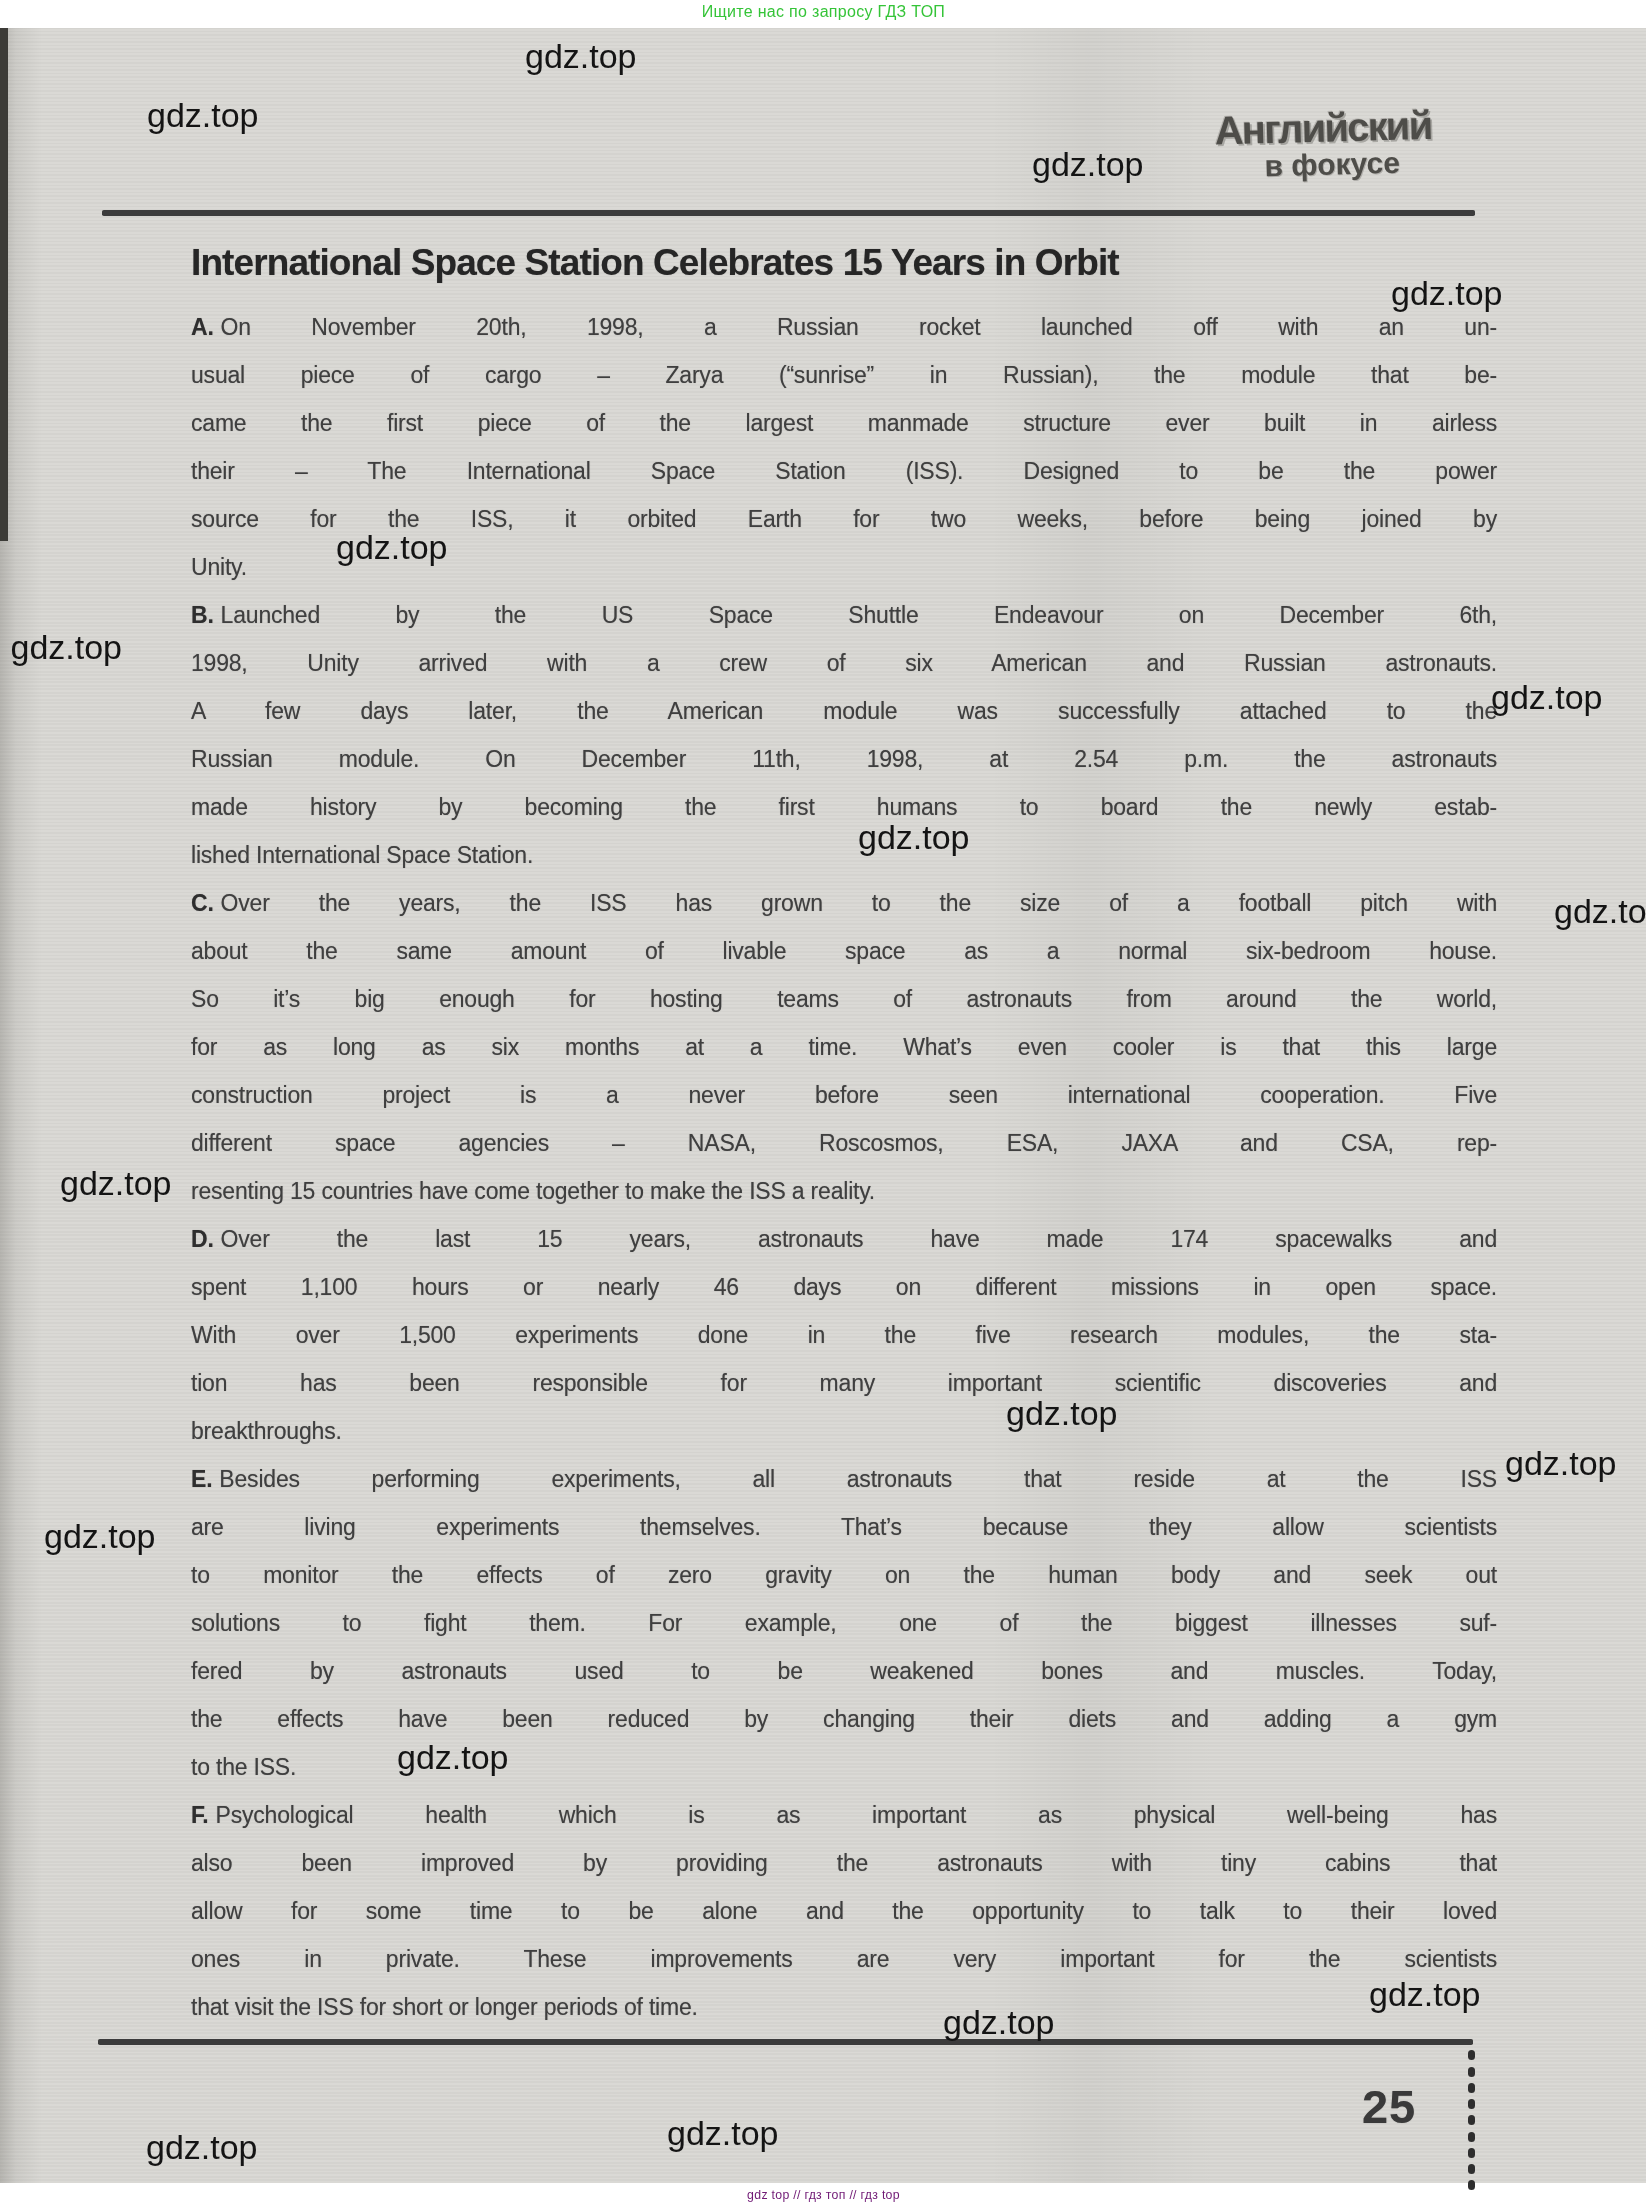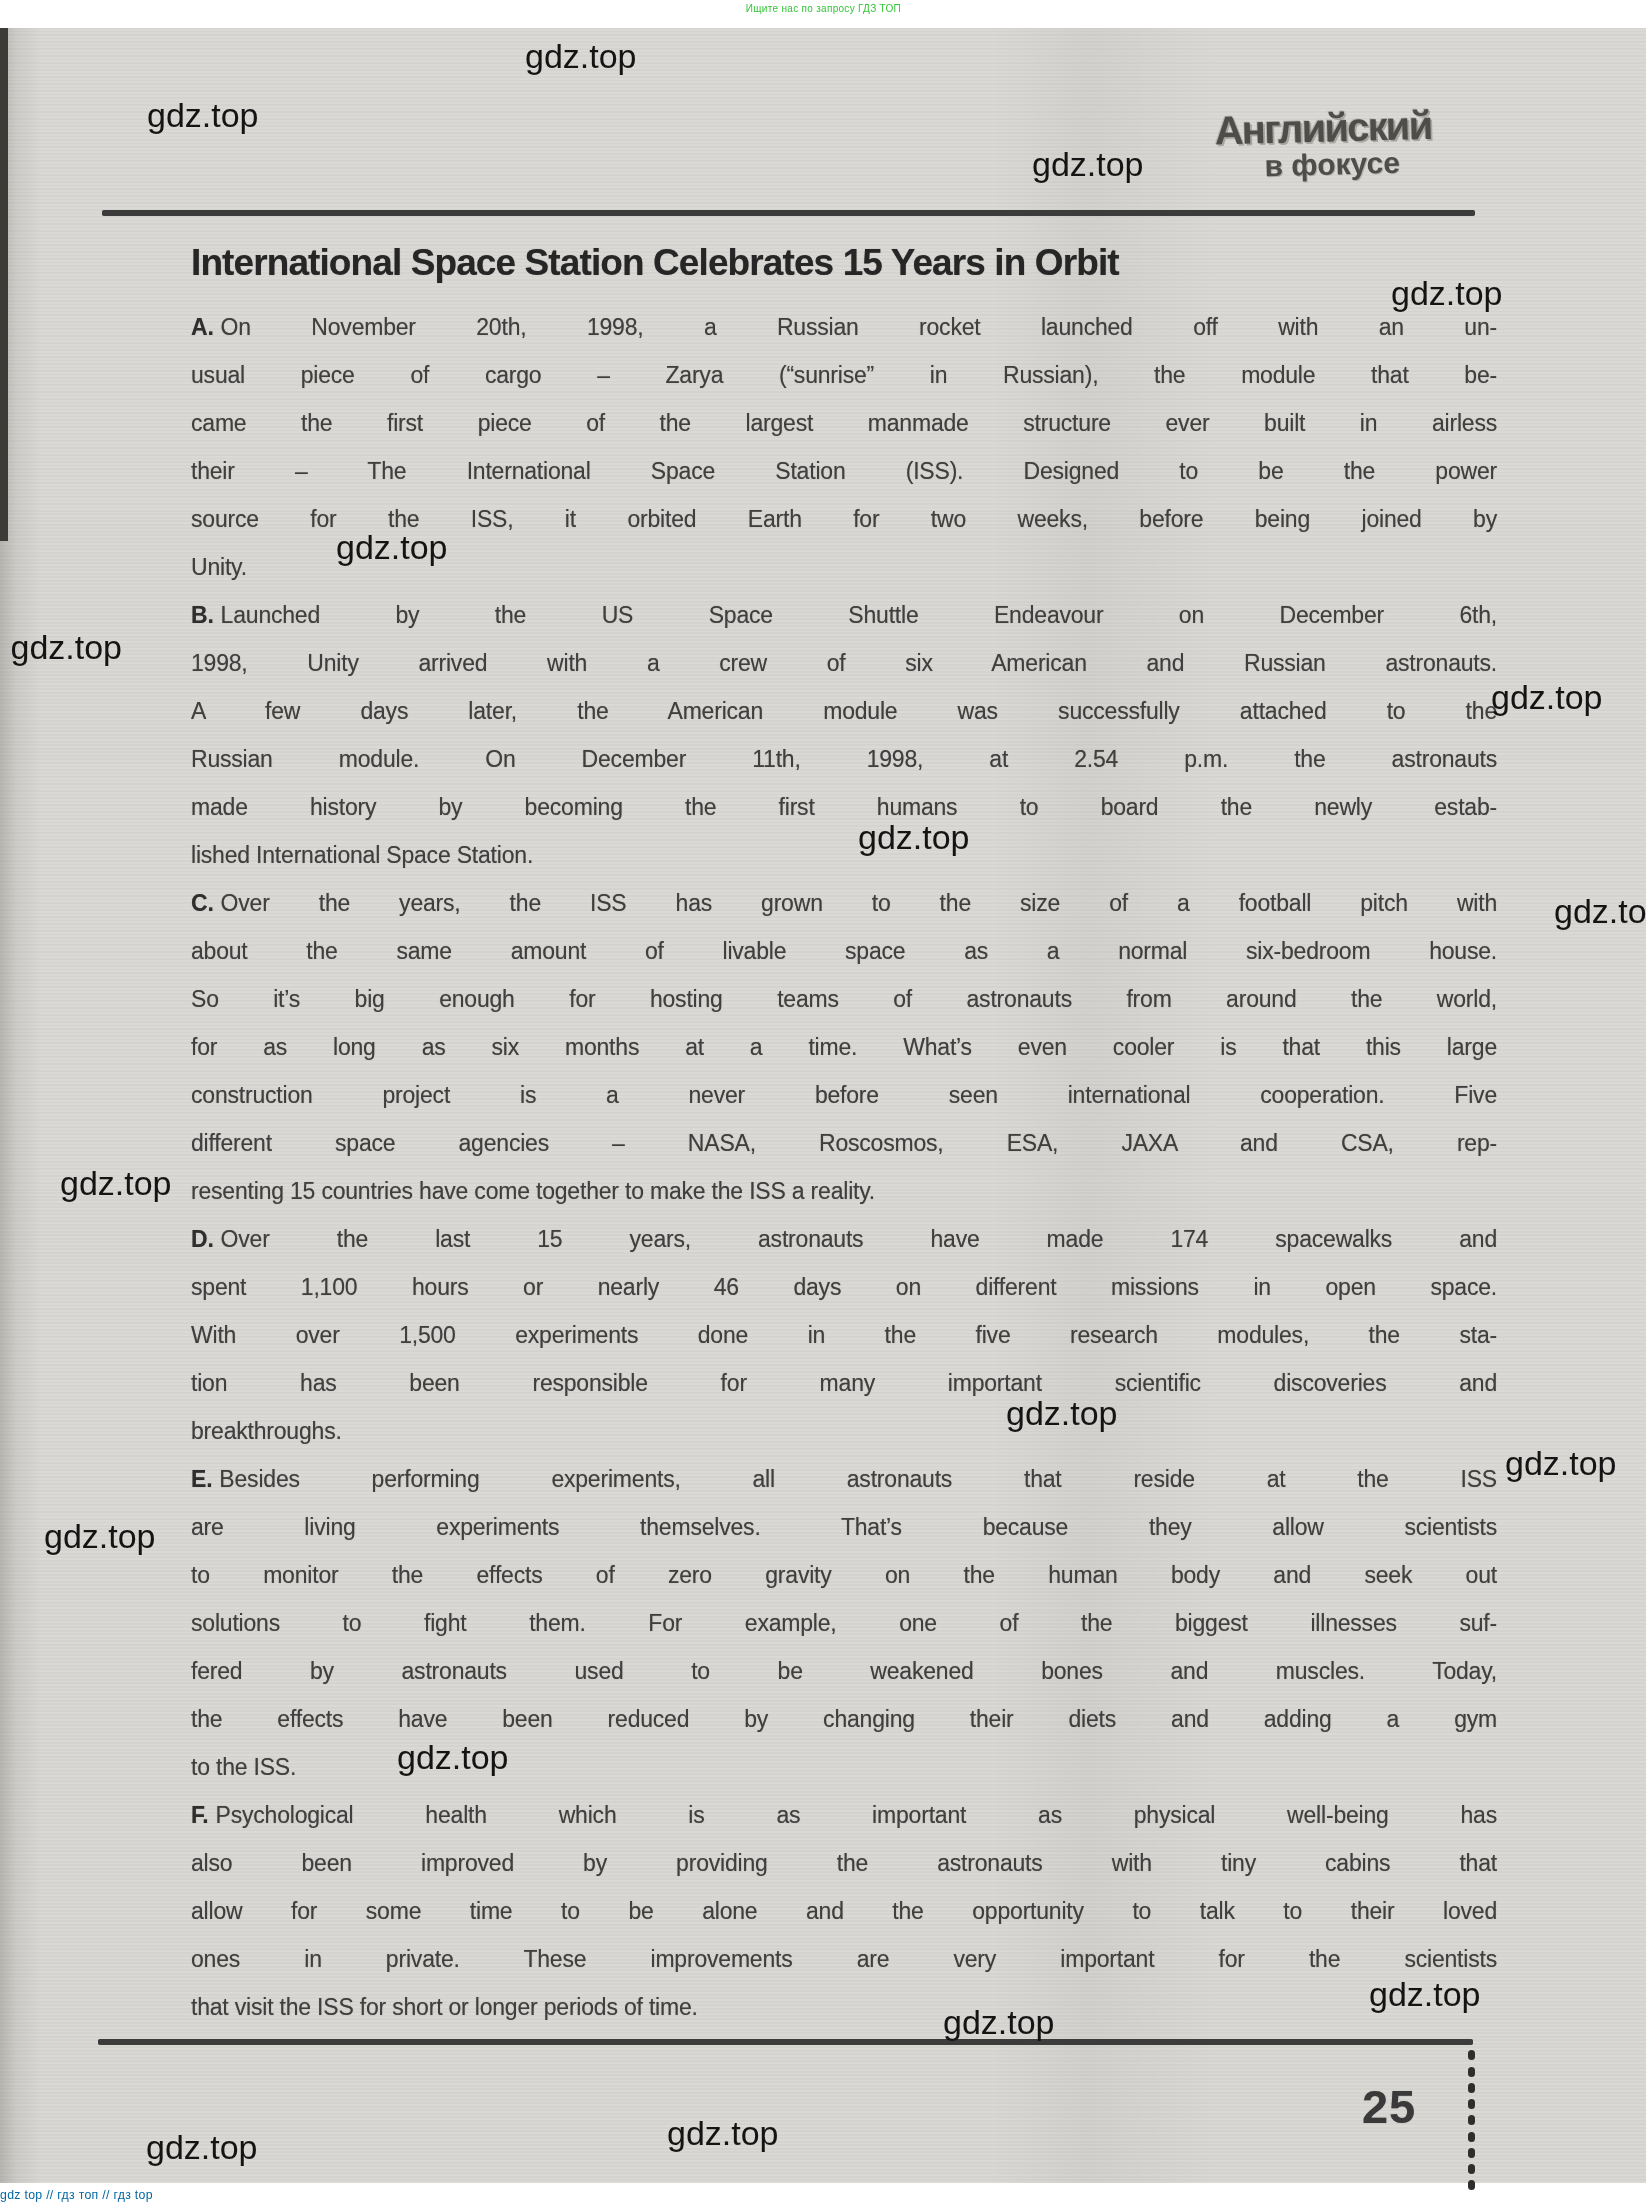--- a/index.html
+++ b/index.html
@@ -1,23 +1,23 @@
 <!DOCTYPE html>
 <html style="font-size:14px"><head>
 <meta charset="utf-8">
 <style>
   html,body{margin:0;padding:0;background:#ffffff;}
   #stage{position:relative;width:1647px;height:2212px;overflow:hidden;
          font-family:"Liberation Sans",sans-serif;background:#ffffff;}
 
   
   .top-note{position:absolute;left:0;top:2.6px;width:100%;text-align:center;
-            font-size:10px;color:#35c438;letter-spacing:0.3px;}
-  .bottom-note{position:absolute;left:0;top:2188px;width:100%;
-            font-size:12.3px;color:#0369a1;letter-spacing:0.3px;}
+            font-size:16px;color:#35c438;letter-spacing:0.3px;}
+  .bottom-note{position:absolute;left:0;top:2188px;width:100%;text-align:center;
+            font-size:12.3px;color:#701a75;letter-spacing:0.3px;}
 
   
   .scan{position:absolute;left:0;top:28px;width:1647px;height:2155px;
         background:
           linear-gradient(90deg, rgba(90,88,82,.28) 0px, rgba(90,88,82,.10) 16px, rgba(0,0,0,0) 42px),
           linear-gradient(90deg, rgba(0,0,0,0) 60%, rgba(0,0,0,.035) 66%, rgba(0,0,0,0) 74%),
           repeating-linear-gradient(0deg, rgba(255,255,255,.05) 0 1.8px, rgba(0,0,0,.02) 1.8px 3.5px),
           #d8d7d3;}
   .edge-band{position:absolute;left:0;top:0;width:8px;height:513px;background:#3c3b37;}
 

